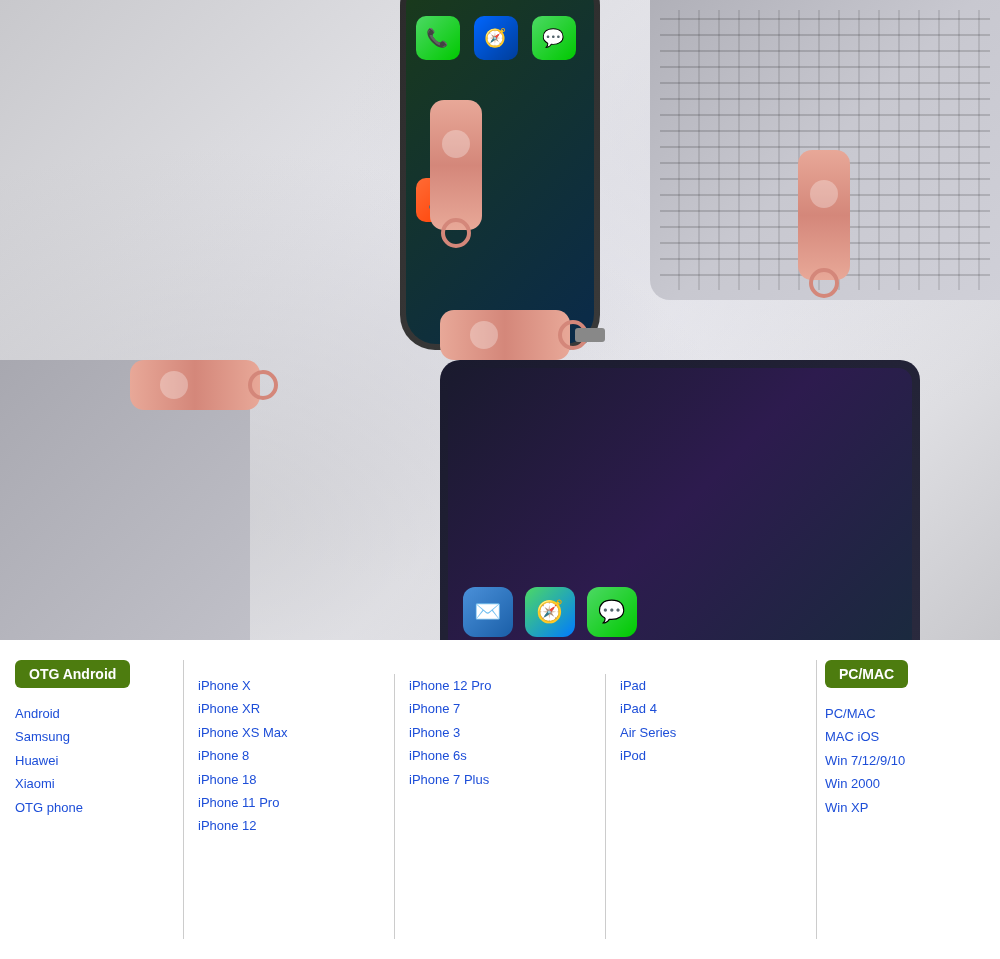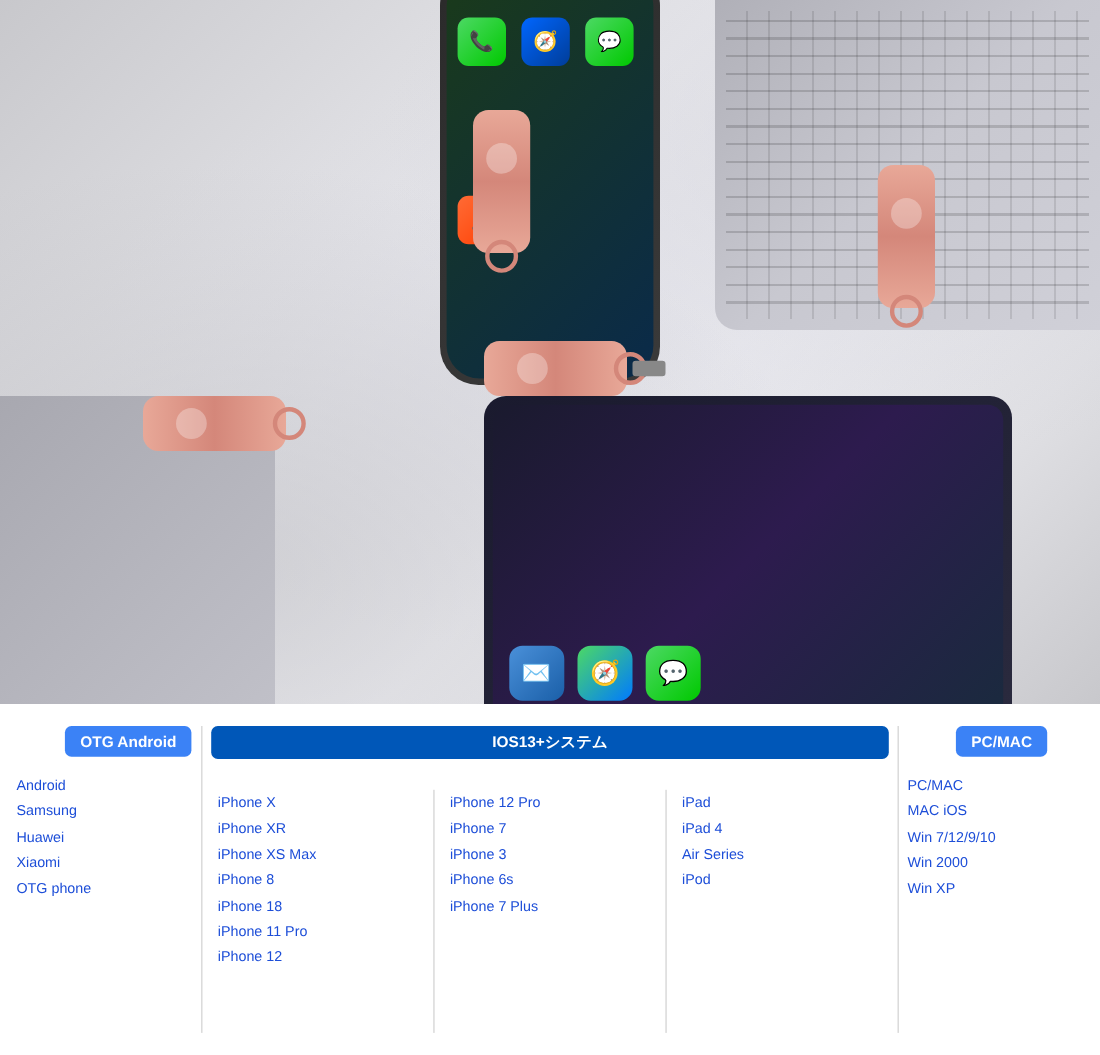--- a/index.html
+++ b/index.html
@@ -313,21 +313,21 @@
     .section-header {
       display: inline-block;
       color: #fff;
       font-weight: bold;
       font-size: 14px;
       padding: 6px 14px;
       border-radius: 6px;
       margin-bottom: 14px;
       white-space: nowrap;
     }
-    .header-blue { background: #3b82f6; margin-left: 44px; }
+    .header-blue { background: #4d7c0f; }
     .header-wide { background: #0057b8; display: block; text-align: center; }
 
     .item-list {
       list-style: none;
       padding: 0;
     }
     .item-list li {
       font-size: 13px;
       color: #1d4ed8;
       line-height: 1.8;
@@ -404,23 +404,20 @@
       <li>Samsung</li>
       <li>Huawei</li>
       <li>Xiaomi</li>
       <li>OTG phone</li>
     </ul>
   </div>
 
   <div class="divider-v"></div>
 
   <div class="col-ios" style="display: flex; flex-direction: column;">
-    <div style="width: 100%; margin-bottom: 0px;">
-      <div class="section-header header-wide">IOS13+システム</div>
-    </div>
     <div style="display: flex; flex: 1 1 0%; gap: 0px; margin-top: 14px;">
 
       <div class="ios-sub-col">
 
         <ul class="item-list">
           <li>iPhone X</li>
           <li>iPhone XR</li>
           <li>iPhone XS Max</li>
           <li>iPhone 8</li>
           <li>iPhone 18</li>

